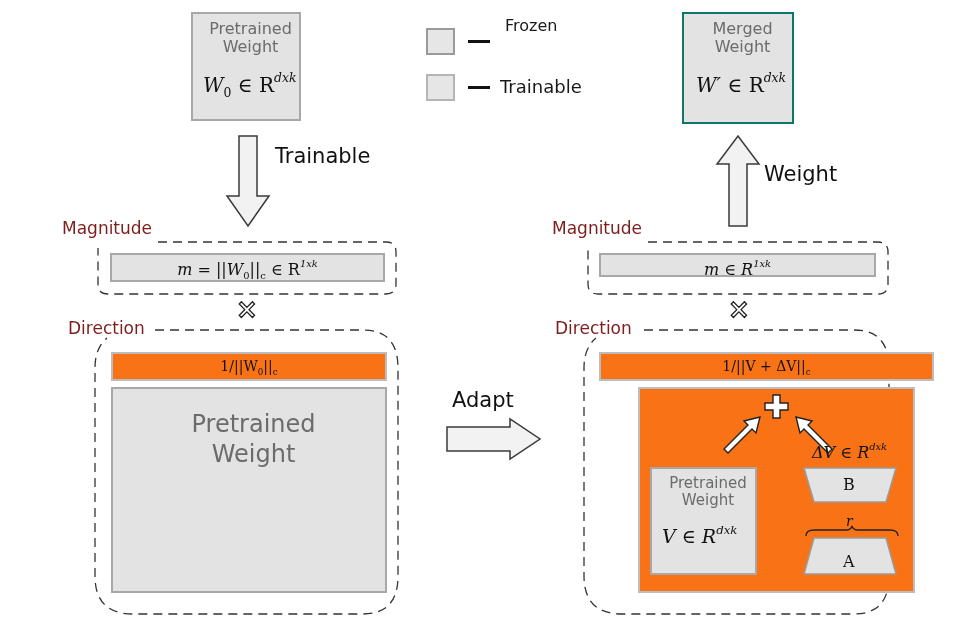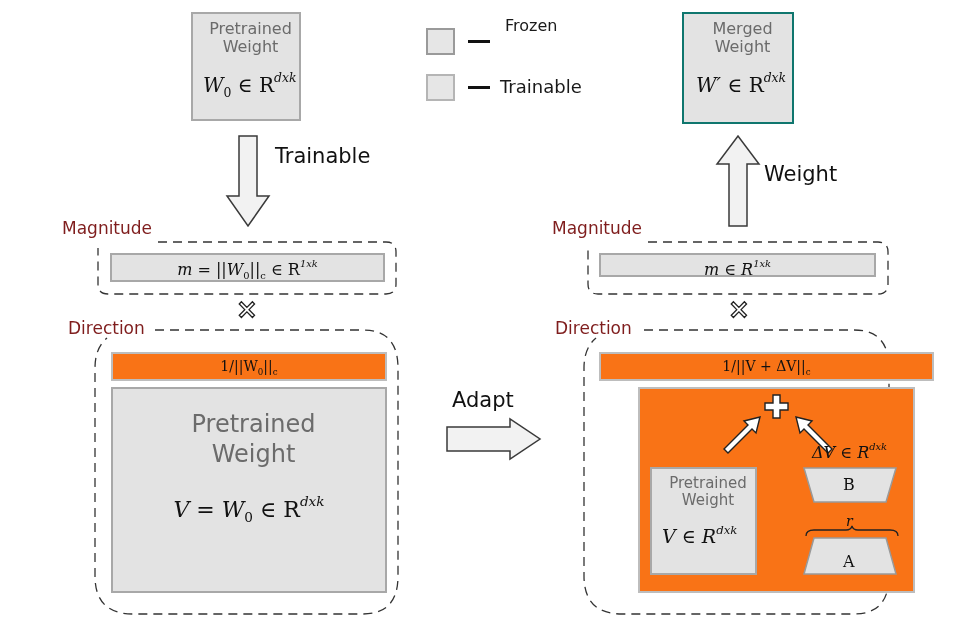--- a/index.html
+++ b/index.html
@@ -64,23 +64,20 @@
 </svg>
 <div class="box box-light" style="left:111px;top:352px;width:276px;height:29px;">
   <div class="math" style="position:absolute;left:0;right:0;top:4px;text-align:center;font-size:14px;">
     <span class="up">1/||W</span><sub>0</sub><span class="up">||</span><sub>c</sub>
   </div>
 </div>
 <div class="box" style="left:111px;top:387px;width:276px;height:206px;">
   <div class="label-gray" style="position:absolute;left:0;right:0;top:20px;font-size:24px;line-height:1.25;">
     <div>Pretrained</div>
     <div>Weight</div>
-  </div>
-  <div class="math" style="position:absolute;left:0;right:0;top:104px;text-align:center;font-size:22px;">
-    <span>V = W</span><sub>0</sub><span class="up"> ∈ R</span><sup>dxk</sup>
   </div>
 </div>
 
 <span class="arrow-label abs" style="left:452px;top:388px;">Adapt</span>
 <svg style="left:445px;top:417px;" width="100" height="45">
   <path d="M2 10 H65 V2 L95 22 L65 42 V34 H2 Z" fill="#f2f2f2" stroke="#3a3a3a" stroke-width="1.5"></path>
 </svg>
 
 <div class="box box-dark" style="left:682px;top:12px;width:112px;height:112px;">
   <div class="label-gray" style="position:absolute;left:0;right:0;top:6px;font-size:16px;">

